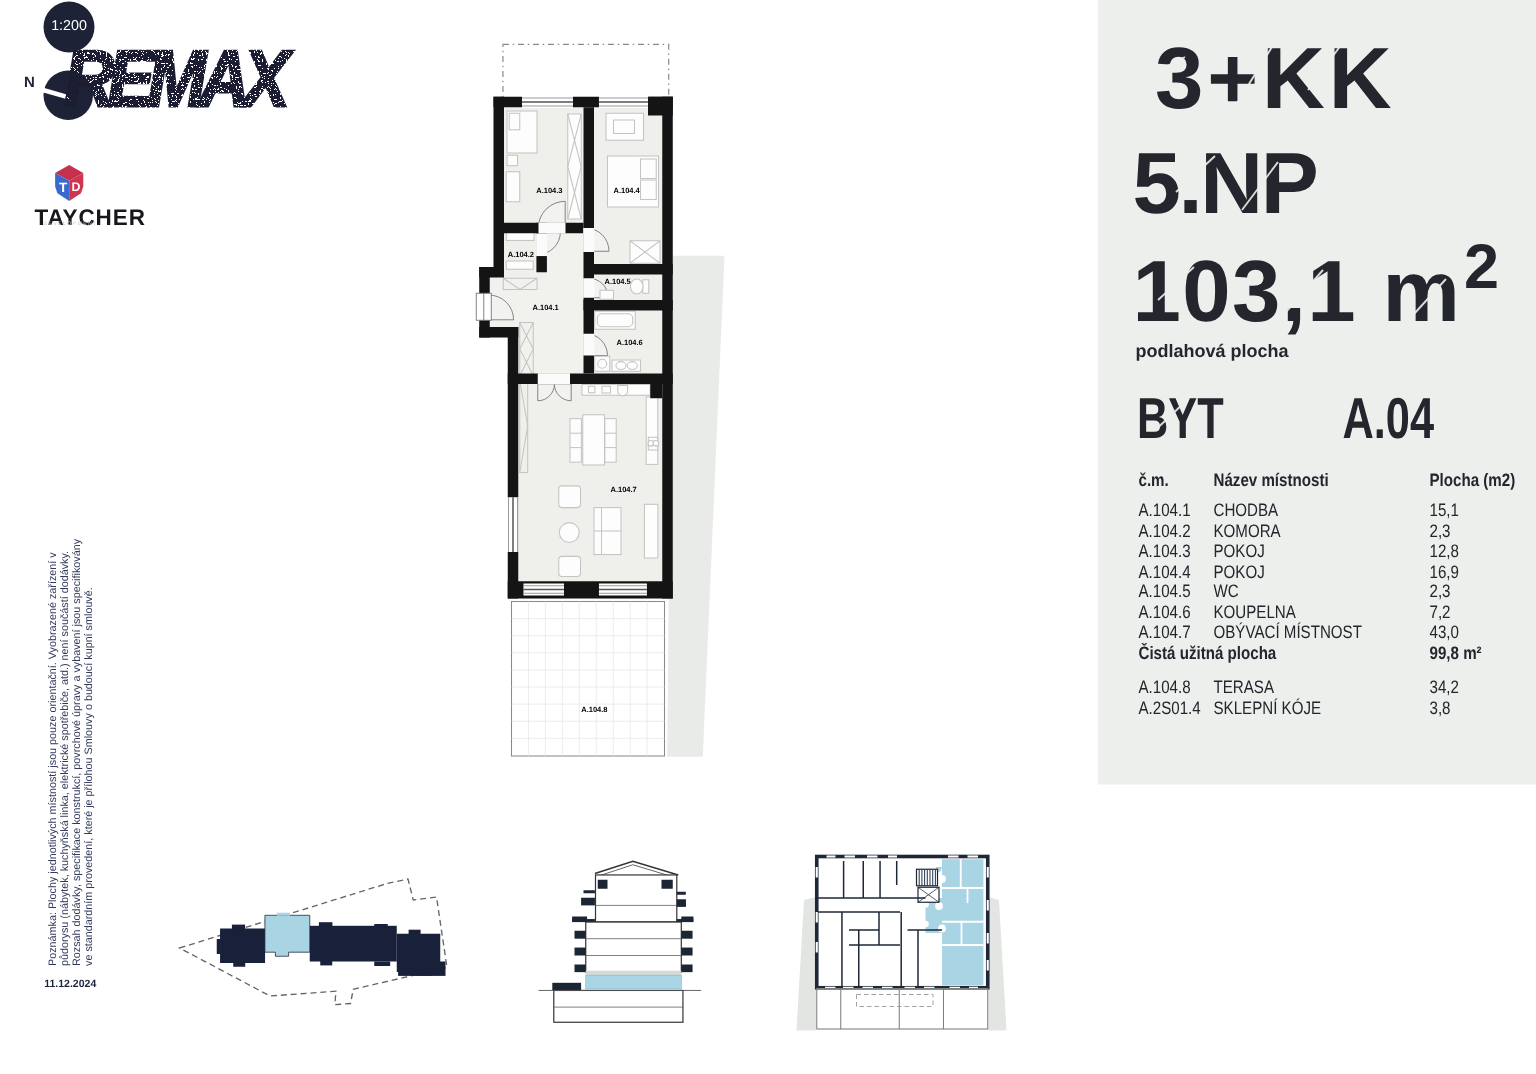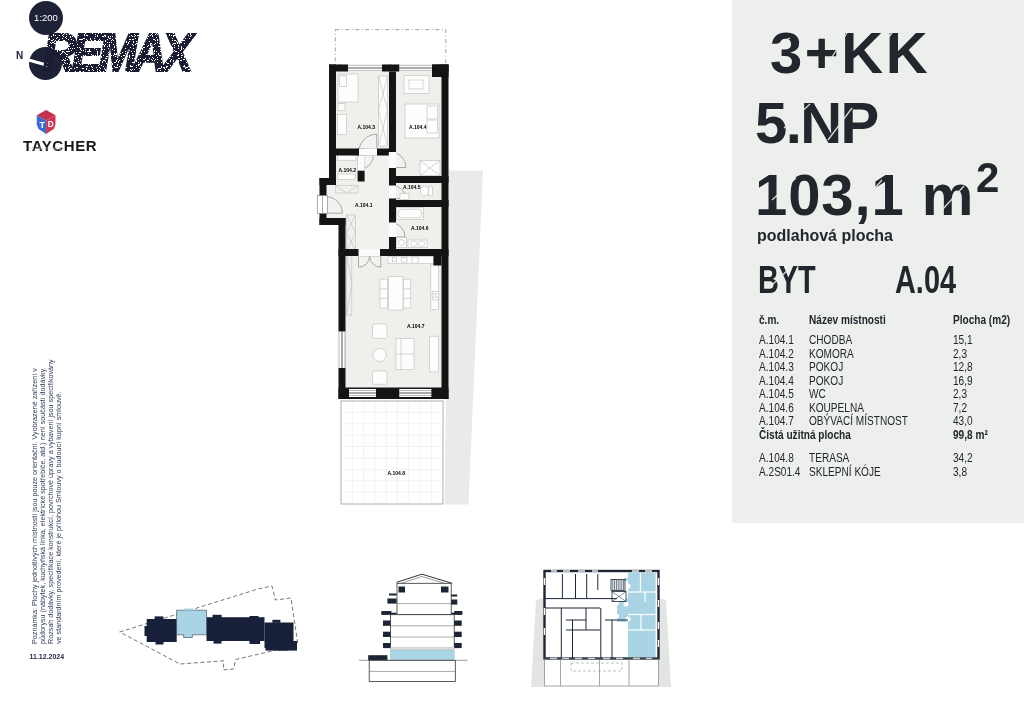--- a/index.html
+++ b/index.html
@@ -15,21 +15,21 @@
 <div class="abs" style="left:732px;top:0;width:292px;height:523px;background:#edefec;"></div>
 
 <div class="abs big" style="left:770px;top:24px;letter-spacing:2.6px;">3+KK</div>
 
 <div class="abs big" style="left:755px;top:93.5px;letter-spacing:-1.6px;">5.NP</div>
 
 <div class="abs big" style="left:755px;top:166px;letter-spacing:0.9px;">103,1 m</div>
 
 <div class="abs" style="left:976px;top:156.5px;font-weight:bold;color:#23262c;font-size:42px;line-height:1;">2</div>
 
-<div class="abs" style="left:757px;top:227px;font-weight:bold;color:#23262c;font-size:16px;">podlahová plocha</div>
+<div class="abs" style="left:757px;top:227px;font-weight:bold;color:#23262c;font-size:12px;">podlahová plocha</div>
 
 <div class="abs" style="left:757.5px;top:260.5px;font-weight:bold;color:#23262c;font-size:38.5px;line-height:1;transform:scaleX(0.75);transform-origin:0 0;">BYT</div>
 
 <div class="abs" style="left:894.5px;top:260.5px;font-weight:bold;color:#23262c;font-size:38.5px;line-height:1;transform:scaleX(0.75);transform-origin:0 0;">A.04</div>
 
 <div class="abs tbl" style="left:759px;top:313px;font-weight:bold;transform:scaleX(0.84);">č.m.</div>
 <div class="abs tbl" style="left:809px;top:313px;font-weight:bold;transform:scaleX(0.84);">Název místnosti</div>
 <div class="abs tbl" style="left:953px;top:313px;font-weight:bold;transform:scaleX(0.84);">Plocha (m2)</div>
 
 <div class="abs tbl" style="left:759px;top:334px;line-height:13.5px;transform:scaleX(0.84);">A.104.1<br>A.104.2<br>A.104.3<br>A.104.4<br>A.104.5<br>A.104.6<br>A.104.7<br><b>Čistá užitná plocha</b></div>

